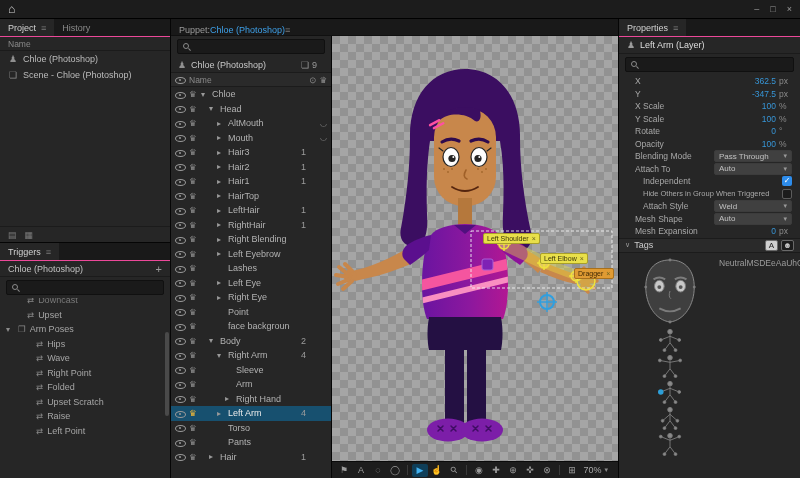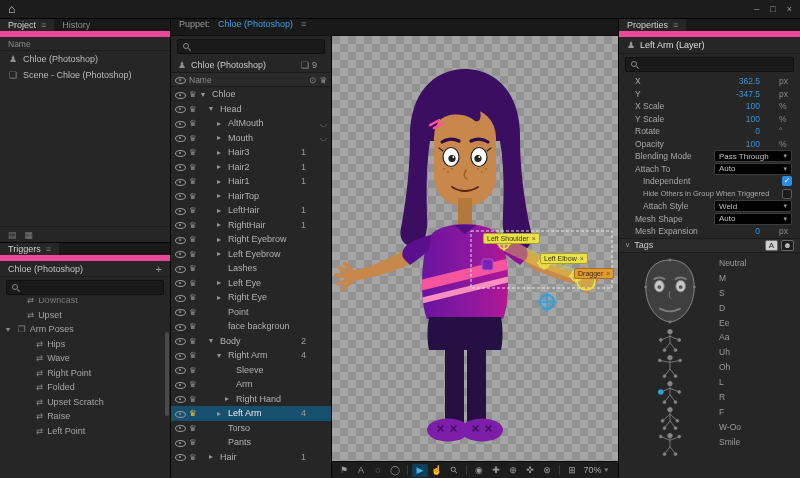--- a/index.html
+++ b/index.html
@@ -11,21 +11,21 @@
   .topbar{height:19px;background:#1c1c1c;border-bottom:1px solid #000;display:flex;align-items:center;gap:13px;padding:0 8px;position:relative;flex:none}
   .home{color:#cfcfcf;font-size:12px;line-height:1}
   .wtab{color:#8d8d8d;font-size:9.5px}
   .wtab.active{color:#ececec;font-weight:bold}
   .tb-title{position:absolute;left:0;right:0;text-align:center;color:#9c9c9c;pointer-events:none;font-size:9.5px}
   .winbtns{margin-left:auto;display:flex;gap:11px;color:#9a9a9a;z-index:1;font-size:9px}
 
   .main{flex:1;display:flex;min-height:0}
 
   
-  .panel-tabs{height:18px;background:#191919;display:flex;align-items:stretch;border-bottom:6px solid #ec4899;flex:none}
+  .panel-tabs{height:18px;background:#191919;display:flex;align-items:stretch;border-bottom:1px solid #ec4899;flex:none}
   .ptab{padding:0 8px;display:flex;align-items:center;gap:5px;color:#8a8a8a;font-size:9px}
   .ptab.active{background:#262626;color:#d2d2d2}
   .menu-ico{color:#7a7a7a;font-size:9px}
   .searchbar{height:15px;margin:3px 6px;background:#1a1a1a;border:1px solid #101010;border-radius:2px;display:flex;align-items:center;padding:0 4px;gap:4px;flex:none}
   .searchbar input{flex:1;min-width:0;background:none;border:none;outline:none;color:#cccccc;font-family:"Liberation Sans",sans-serif;font-size:9px}
   .mag{width:9px;height:9px;position:relative;flex:none}
   .mag::before{content:"";position:absolute;left:1px;top:1px;width:4px;height:4px;border:1px solid #8a8a8a;border-radius:50%}
   .mag::after{content:"";position:absolute;left:6px;top:6.5px;width:3px;height:1px;background:#8a8a8a;transform:rotate(45deg)}
 
   
@@ -42,21 +42,21 @@
   .trig-head .plus{margin-left:auto;color:#9c9c9c;font-size:11px}
   .trig-list{flex:1;overflow:hidden;position:relative;padding-top:1px}
   .trig-row{height:14.5px;display:flex;align-items:center;gap:4px;padding:0 6px;color:#a6a6a6;font-size:9px}
   .trig-row .t-exp{width:8px;flex:none;margin-left:calc(var(--d,0)*9px);color:#8a8a8a;font-size:8px}
   .trig-row .t-ico{color:#8a8a8a;font-size:8.5px;flex:none}
   .trig-row.cut{margin-top:-6px;color:#7a7a7a}
   .vscroll{position:absolute;right:1px;top:34px;width:4px;height:84px;background:#4a4a4a;border-radius:2px}
 
   
   .mid-col{width:448px;display:flex;flex-direction:column;border-right:1px solid #050505;flex:none}
-  .pup-header{height:17px;background:#191919;border-bottom:1px solid #101010;display:flex;align-items:flex-start;gap:8px;padding:0 8px;flex:none}
+  .pup-header{height:17px;background:#191919;border-bottom:1px solid #101010;display:flex;align-items:flex-end;gap:0;padding:0 8px;flex:none}
   .pup-header .lbl{color:#9a9a9a;font-size:9px}
   .pup-header .pname{color:#3ea0e8;font-size:9px}
   .pup-body{flex:1;display:flex;min-height:0}
   .tree-pane{width:161px;background:#262626;border-right:1px solid #050505;display:flex;flex-direction:column;min-height:0;flex:none}
   .root-row{height:16px;display:flex;align-items:center;gap:4px;padding:0 6px;color:#c8c8c8;border-bottom:1px solid #1b1b1b;font-size:9px;flex:none}
   .root-badge{margin-left:auto;display:flex;gap:3px;color:#9a9a9a;align-items:center;padding-right:8px}
   .cols-hdr{height:14px;display:flex;align-items:center;gap:3px;padding:0 4px;color:#8a8a8a;border-bottom:1px solid #1b1b1b;background:#2a2a2a;font-size:8.5px;flex:none}
   .cols-hdr .spacer{flex:1}
   .tree-rows{flex:1;overflow:hidden}
   .trow{height:14.5px;display:flex;align-items:center;gap:3px;padding:0 4px;font-size:9px;color:#b2b2b2}
@@ -96,33 +96,33 @@
   
   .props-panel{width:181px;background:#262626;display:flex;flex-direction:column;min-height:0;flex:none}
   .sel-title{height:17px;display:flex;align-items:center;gap:5px;padding:0 8px;color:#dedede;border-bottom:1px solid #1b1b1b;font-size:9px;flex:none}
   .sel-ico{color:#9a9a9a;font-size:9px}
   .sect-hdr{height:15px;display:flex;align-items:center;gap:4px;padding:0 6px;color:#cccccc;border-top:1px solid #1b1b1b;border-bottom:1px solid #1b1b1b;background:#2a2a2a;font-size:9px;flex:none}
   .sect-hdr .chev{font-size:7px;color:#9a9a9a}
   .prow{height:12.5px;display:flex;align-items:center;padding:0 8px 0 16px;font-size:8.5px;color:#a8a8a8;flex:none}
   .prow.indent{padding-left:24px}
   .prow .plabel{flex:1;overflow:hidden;white-space:nowrap}
   .prow .pval{color:#3795d6;text-align:center}
-  .prow .punit{color:#8a8a8a;margin-left:19px;width:13px;flex:none}
-  .dd{width:78px;height:12px;background:#000000;border:1px solid #3c3c3c;border-radius:2px;display:flex;align-items:center;padding:0 4px;color:#c2c2c2;font-size:8px;flex:none}
+  .prow .punit{color:#8a8a8a;margin-left:3px;width:13px;flex:none}
+  .dd{width:78px;height:12px;background:#404040;border:1px solid #3c3c3c;border-radius:2px;display:flex;align-items:center;padding:0 4px;color:#c2c2c2;font-size:8px;flex:none}
   .dd .caret{margin-left:auto;font-size:7px;color:#9a9a9a}
   .cb{width:10px;height:10px;border-radius:2px;flex:none;font-size:8px;line-height:10px;text-align:center}
   .cb.checked{background:#2d8ceb;color:#ffffff}
   .cb.unchecked{background:#1c1c1c;border:1px solid #5c5c5c}
   .prow.tiny{font-size:7.5px}
   .tags-hdr .tagbtn{width:13px;height:11px;border:1px solid #6a6a6a;background:#1c1c1c;color:#c8c8c8;font-size:8px;display:flex;align-items:center;justify-content:center;border-radius:2px;flex:none}
   .tags-hdr .tagbtn.active{background:#cfcfcf;color:#1c1c1c}
   .tags-hdr .btns{margin-left:auto;display:flex;gap:3px}
   .tags-body{flex:1;display:flex;min-height:0;padding:3px 4px 0 6px;gap:4px}
   .tags-figures{width:90px;display:flex;flex-direction:column;align-items:center;gap:2px;flex:none}
-  .tags-list{flex:1;display:flex;flex-direction:column;min-width:0}
+  .tags-list{flex:1;display:flex;min-width:0}
   .tag-label{height:14.9px;color:#9c9c9c;font-size:8.5px;display:flex;align-items:center;flex:none}
 </style>
 </head>
 <body>
 
 <div class="app">
 
   <div class="topbar">
     <span class="home">⌂</span>
     <span class="wtab active"></span>
@@ -343,21 +343,21 @@
                 <span class="crown-ico">♛</span>
                 <span class="t-exp">▸</span>
                 <span class="t-label">RightHair</span>
                 <span class="t-count">1</span>
                 <span class="t-badges"></span>
               </div>
               <div class="trow" style="--d: 2;">
                 <span class="eye-ico"></span>
                 <span class="crown-ico">♛</span>
                 <span class="t-exp">▸</span>
-                <span class="t-label">Right Eyebrow</span>
+                <span class="t-label">Right Blending</span>
                 <span class="t-count"></span>
                 <span class="t-badges"></span>
               </div>
               <div class="trow" style="--d: 2;">
                 <span class="eye-ico"></span>
                 <span class="crown-ico">♛</span>
                 <span class="t-exp">▸</span>
                 <span class="t-label">Left Eyebrow</span>
                 <span class="t-count"></span>
                 <span class="t-badges"></span>

